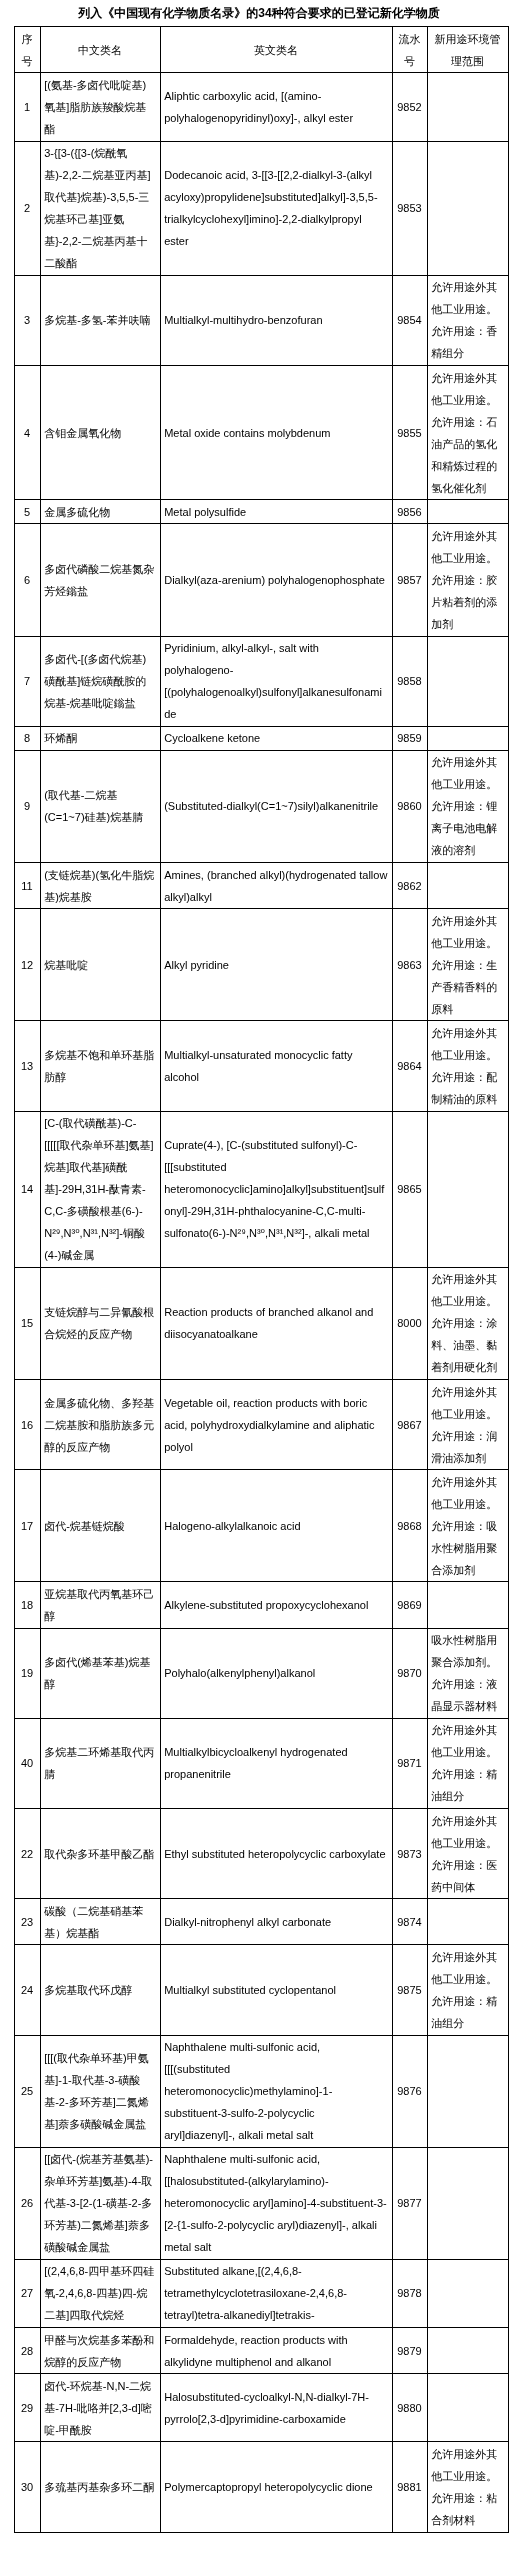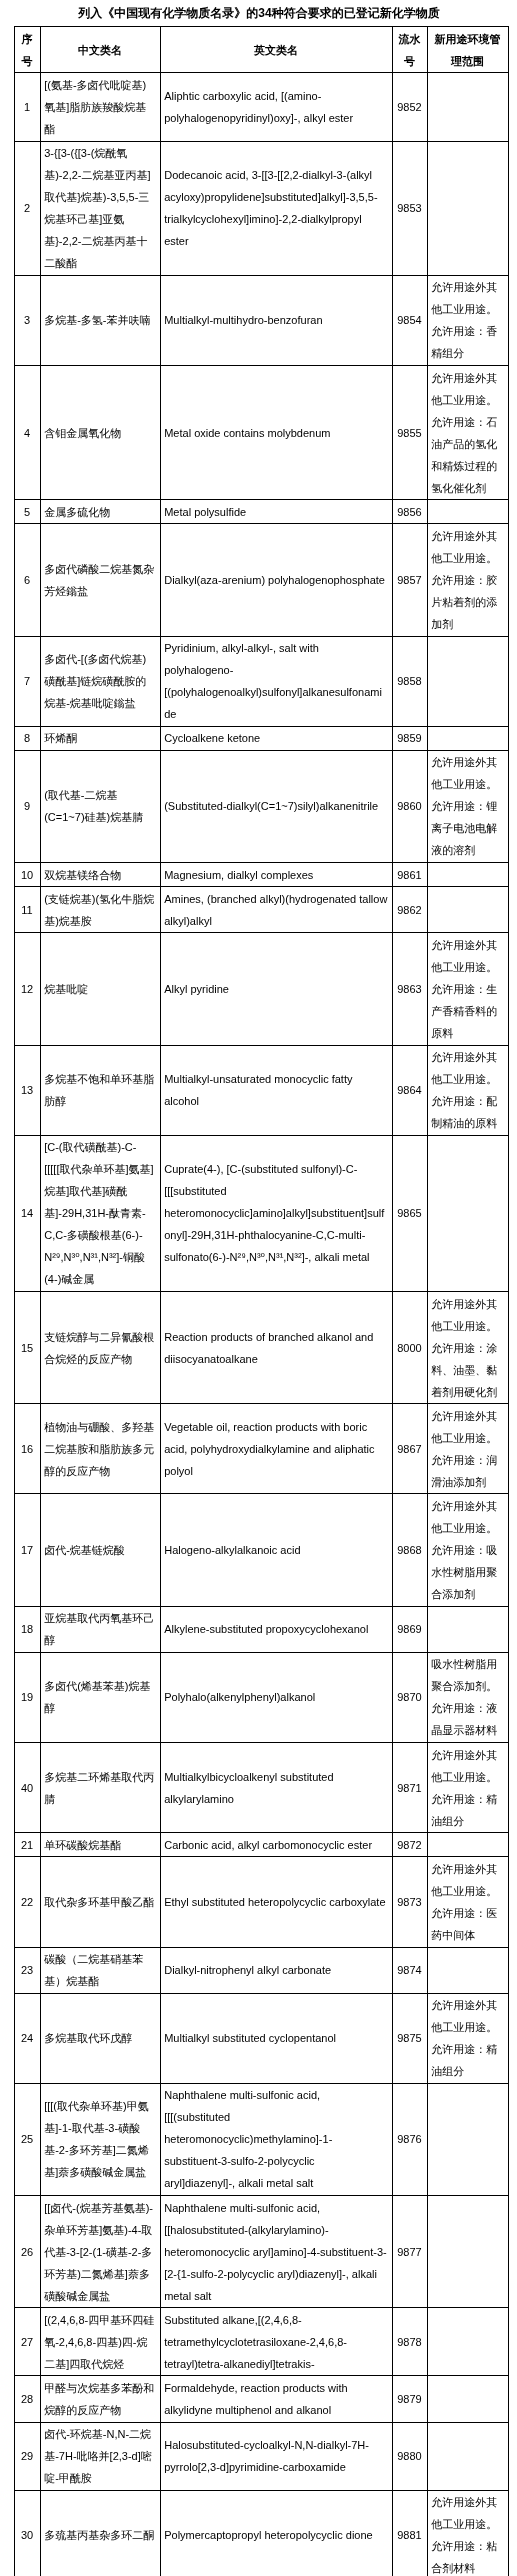--- a/index.html
+++ b/index.html
@@ -27,21 +27,21 @@
   table.substances td {
     border: 0.6px solid #000000;
     font-size: 11px;
     line-height: 22px;
     padding: 0.6px 3.7px;
     vertical-align: middle;
     overflow-wrap: break-word;
     word-break: break-word;
   }
   table.substances th {
-    font-weight: bold;
+    font-weight: normal;
     text-align: center;
     padding: 0.6px 1.8px;
   }
   table.substances td.center {
     text-align: center;
     padding: 0.6px 1.2px;
   }
   col.c-no     { width: 26px;  }
   col.c-zh     { width: 120px; }
   col.c-en     { width: 232px; }
@@ -128,27 +128,20 @@
         <td></td>
       </tr>
       <tr>
         <td class="center">9</td>
         <td>(取代基-二烷基(C=1~7)硅基)烷基腈</td>
         <td>(Substituted-dialkyl(C=1~7)silyl)alkanenitrile</td>
         <td class="center">9860</td>
         <td>允许用途外其他工业用途。允许用途：锂离子电池电解液的溶剂</td>
       </tr>
       <tr>
-        <td class="center">10</td>
-        <td>双烷基镁络合物</td>
-        <td>Magnesium, dialkyl complexes</td>
-        <td class="center">9861</td>
-        <td></td>
-      </tr>
-      <tr>
         <td class="center">11</td>
         <td>(支链烷基)(氢化牛脂烷基)烷基胺</td>
         <td>Amines, (branched alkyl)(hydrogenated tallow alkyl)alkyl</td>
         <td class="center">9862</td>
         <td></td>
       </tr>
       <tr>
         <td class="center">12</td>
         <td>烷基吡啶</td>
         <td>Alkyl pyridine</td>
@@ -171,21 +164,21 @@
       </tr>
       <tr>
         <td class="center">15</td>
         <td>支链烷醇与二异氰酸根合烷烃的反应产物</td>
         <td>Reaction products of branched alkanol and diisocyanatoalkane</td>
         <td class="center">8000</td>
         <td>允许用途外其他工业用途。允许用途：涂料、油墨、黏着剂用硬化剂</td>
       </tr>
       <tr>
         <td class="center">16</td>
-        <td>植物油与硼酸、多羟基二烷基胺和脂肪族多元醇的反应产物</td>
+        <td>金属多硫化物、多羟基二烷基胺和脂肪族多元醇的反应产物</td>
         <td>Vegetable oil, reaction products with boric acid, polyhydroxydialkylamine and aliphatic polyol</td>
         <td class="center">9867</td>
         <td>允许用途外其他工业用途。允许用途：润滑油添加剂</td>
       </tr>
       <tr>
         <td class="center">17</td>
         <td>卤代-烷基链烷酸</td>
         <td>Halogeno-alkylalkanoic acid</td>
         <td class="center">9868</td>
         <td>允许用途外其他工业用途。允许用途：吸水性树脂用聚合添加剂</td>
@@ -200,30 +193,23 @@
       <tr>
         <td class="center">19</td>
         <td>多卤代(烯基苯基)烷基醇</td>
         <td>Polyhalo(alkenylphenyl)alkanol</td>
         <td class="center">9870</td>
         <td>吸水性树脂用聚合添加剂。允许用途：液晶显示器材料</td>
       </tr>
       <tr>
         <td class="center">40</td>
         <td>多烷基二环烯基取代丙腈</td>
-        <td>Multialkylbicycloalkenyl substituted alkylarylamino</td>
+        <td>Multialkylbicycloalkenyl hydrogenated propanenitrile</td>
         <td class="center">9871</td>
         <td>允许用途外其他工业用途。允许用途：精油组分</td>
-      </tr>
-      <tr>
-        <td class="center">21</td>
-        <td>单环碳酸烷基酯</td>
-        <td>Carbonic acid, alkyl carbomonocyclic ester</td>
-        <td class="center">9872</td>
-        <td></td>
       </tr>
       <tr>
         <td class="center">22</td>
         <td>取代杂多环基甲酸乙酯</td>
         <td>Ethyl substituted heteropolycyclic carboxylate</td>
         <td class="center">9873</td>
         <td>允许用途外其他工业用途。允许用途：医药中间体</td>
       </tr>
       <tr>
         <td class="center">23</td>

